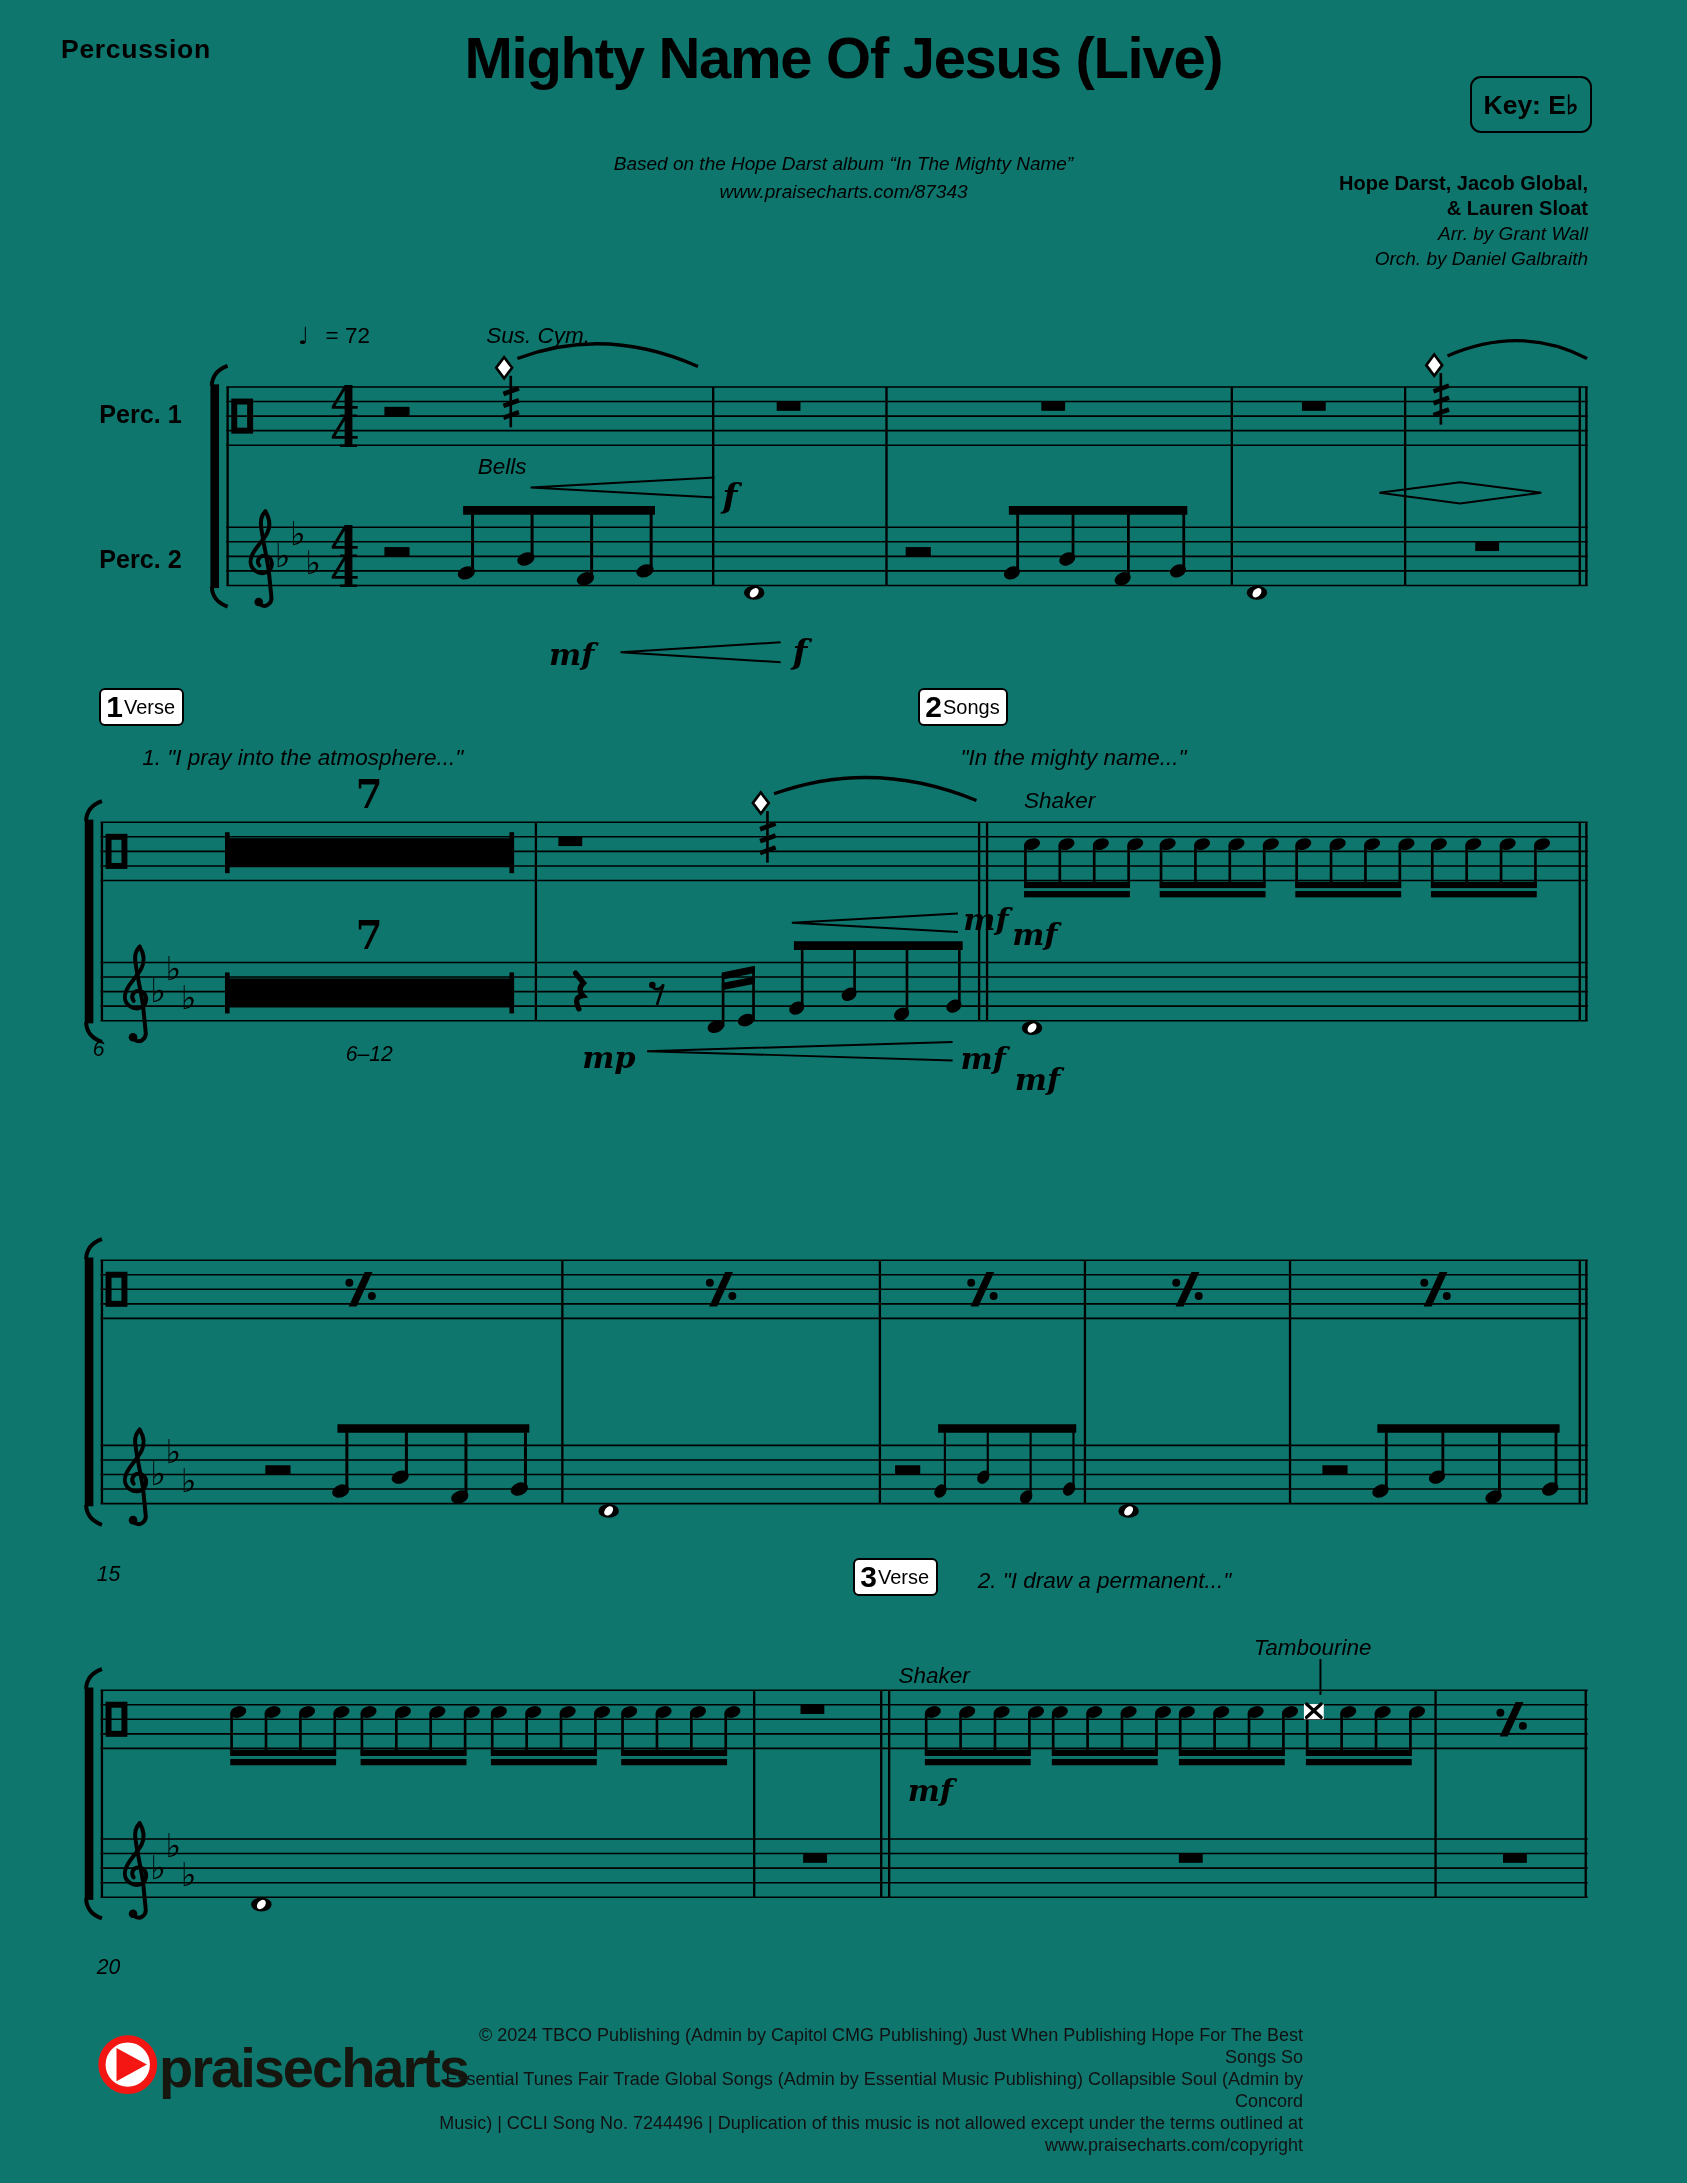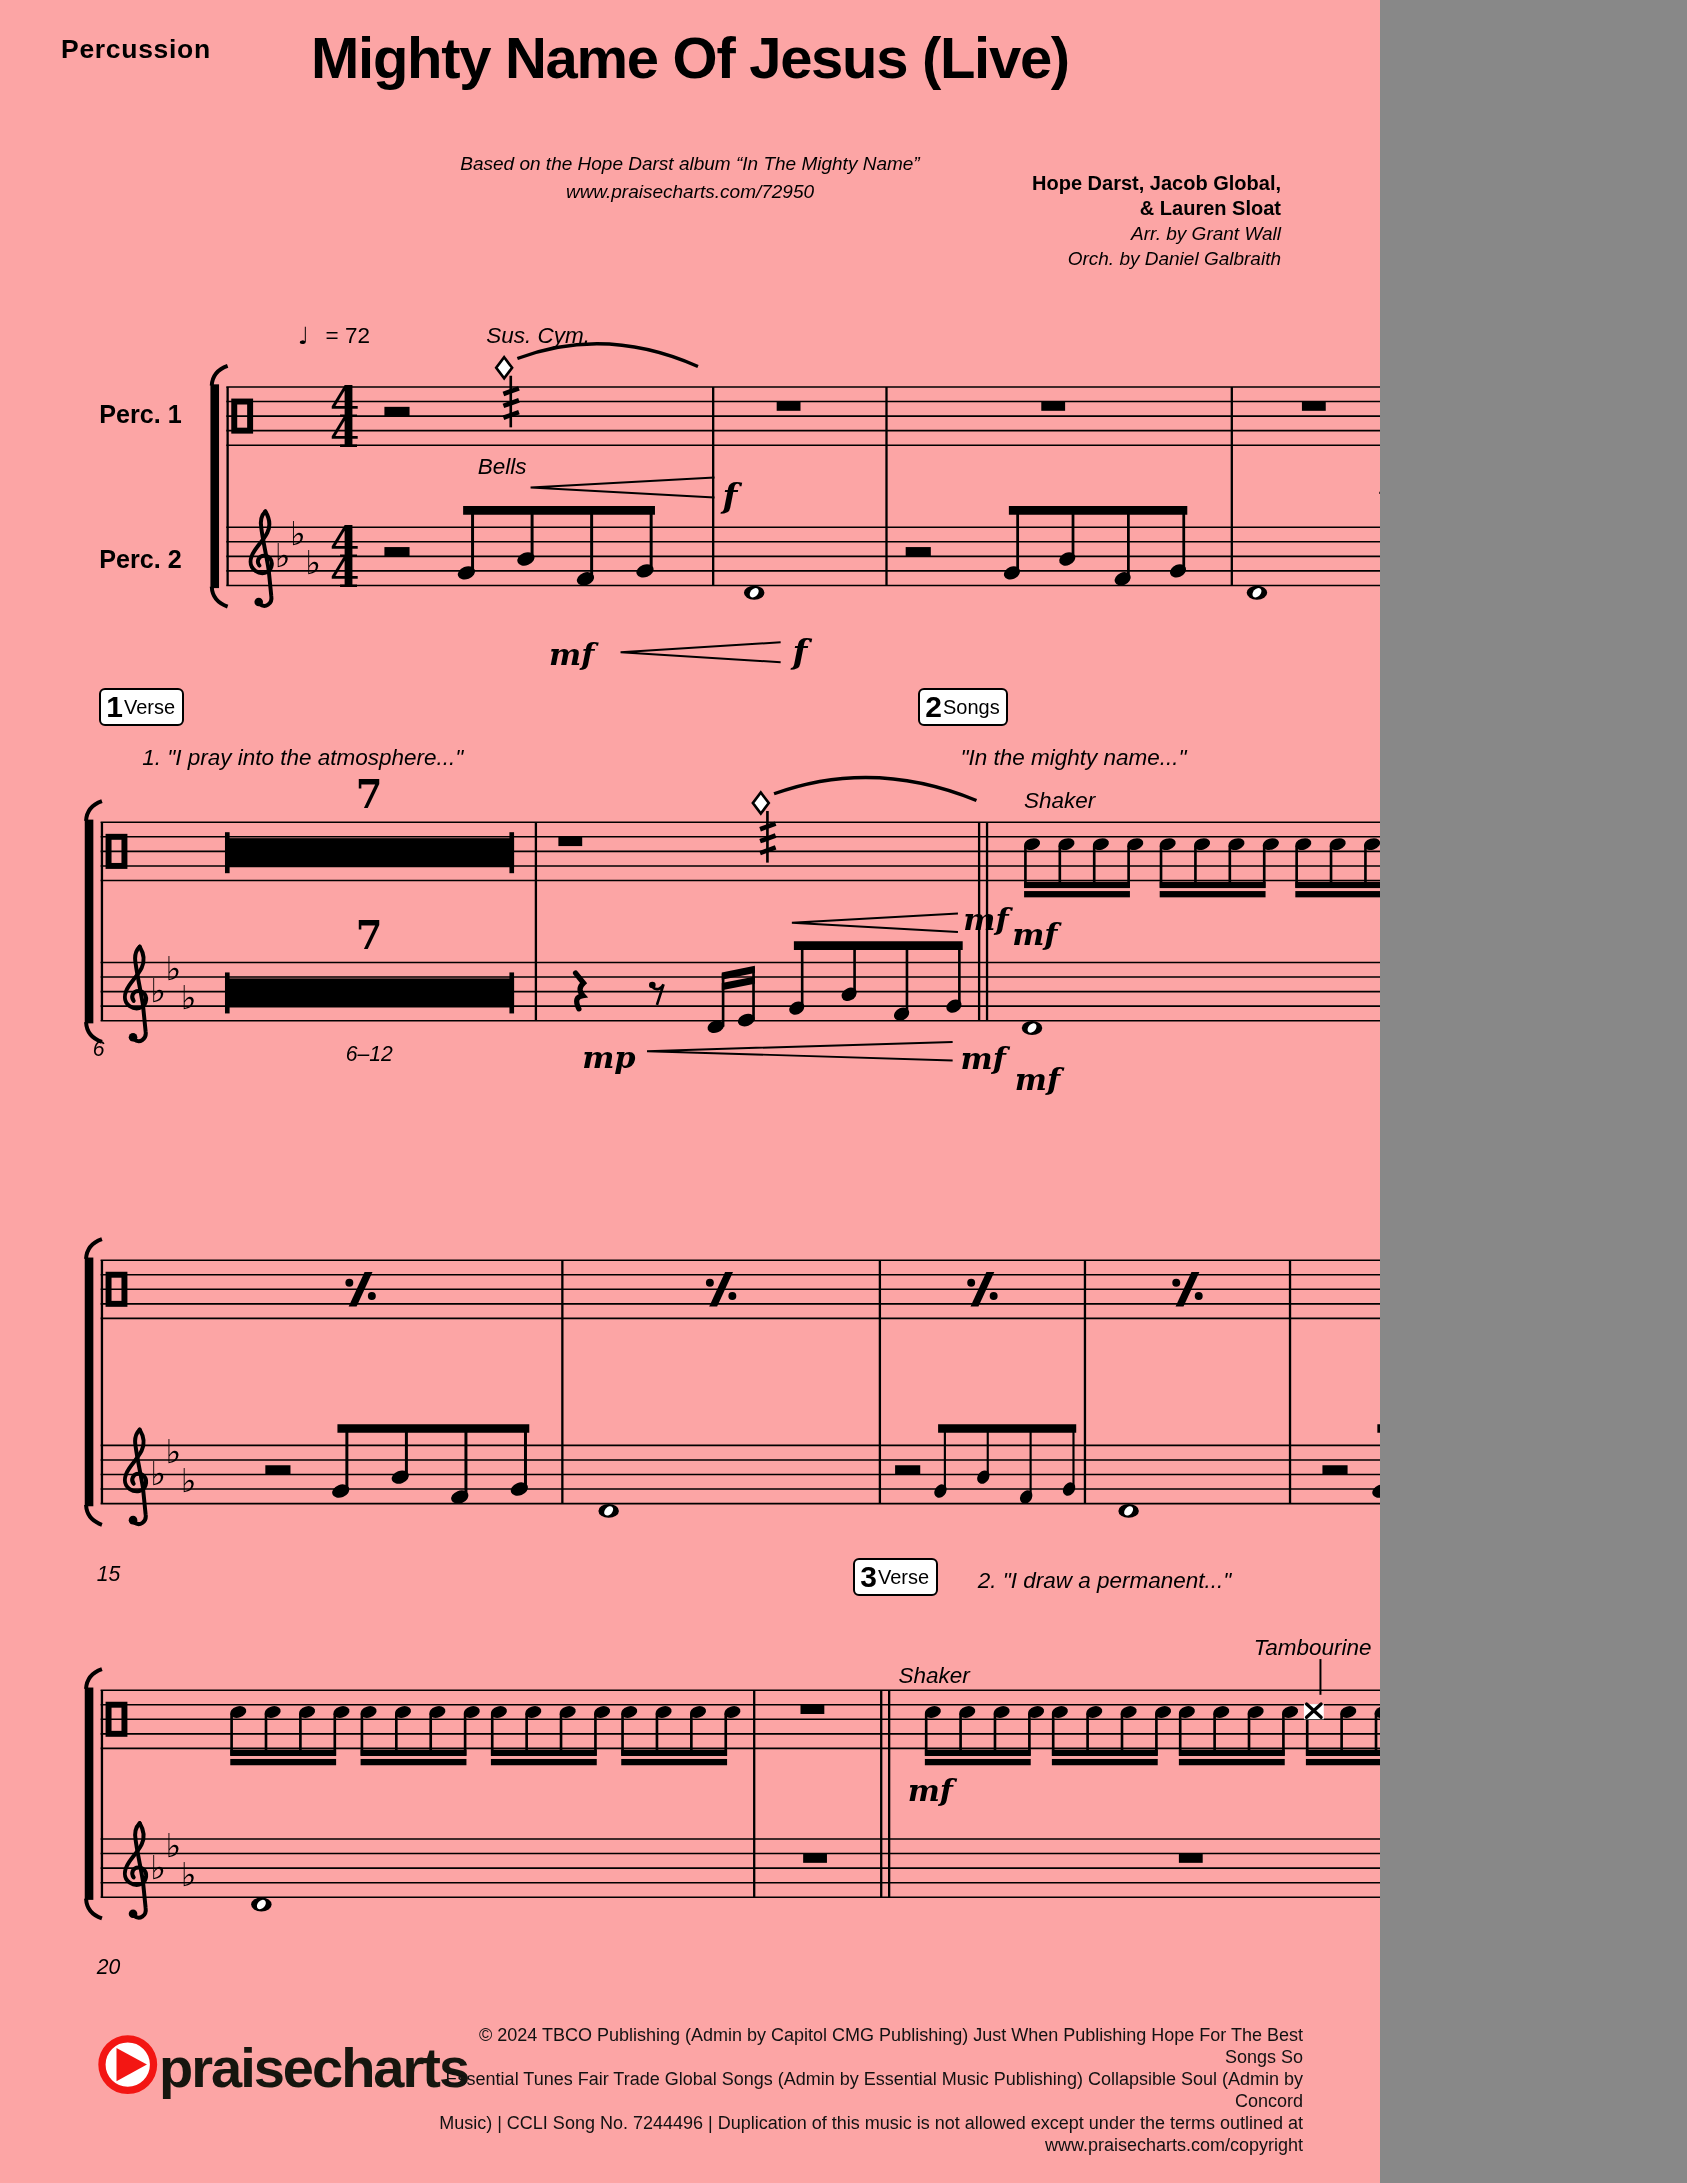--- a/index.html
+++ b/index.html
@@ -1,16 +1,16 @@
 <!DOCTYPE html>
 <html style="font-size:10.6px"><head>
 <meta charset="utf-8">
 <style>
   html,body{margin:0;padding:0;background:#888;}
-  #page{position:relative;width:1380px;height:2183px;background:#fca5a5;overflow:hidden;
+  #page{position:relative;width:1687px;height:2183px;background:#0f766e;overflow:hidden;
         font-family:"Liberation Sans",sans-serif;color:#000;}
   .abs{position:absolute;}
   
   .part-name{left:61px;top:34px;font-size:26.5px;font-weight:bold;letter-spacing:0.7px;}
   .title{left:0;right:0;top:24px;text-align:center;font-size:58px;font-weight:bold;letter-spacing:-1.3px;}
   .subtitle{left:0;right:0;top:153px;text-align:center;font-size:19px;font-style:italic;}
   .url{left:0;right:0;top:181px;text-align:center;font-size:19px;font-style:italic;}
   .credits{right:99px;top:171px;text-align:right;line-height:25px;font-size:20px;}
   .credits .bold{font-weight:bold;}
   .credits .ital{font-style:italic;font-size:19px;}
@@ -37,21 +37,21 @@
   .copyright{left:430px;top:2024px;width:873px;text-align:right;font-size:18px;line-height:22px;color:#111;}
 </style>
 </head>
 <body>
 
 <div id="page">
 
   <div class="abs part-name">Percussion</div>
   <div class="abs subtitle">Based on the Hope Darst album “In The Mighty Name”</div>
   <div class="abs title">Mighty Name Of Jesus (Live)</div>
-  <div class="abs url">www.praisecharts.com/72950</div>
+  <div class="abs url">www.praisecharts.com/87343</div>
   <div class="abs credits">
     <div class="bold">Hope Darst, Jacob Global,</div>
     <div class="bold">&amp; Lauren Sloat</div>
     <div class="ital">Arr. by Grant Wall</div>
     <div class="ital">Orch. by Daniel Galbraith</div>
   </div>
   <div class="abs keybox">Key: E♭</div>
 
   <div class="abs rehearsal" style="left:99px;top:688px;">
     <span class="num">1</span>

